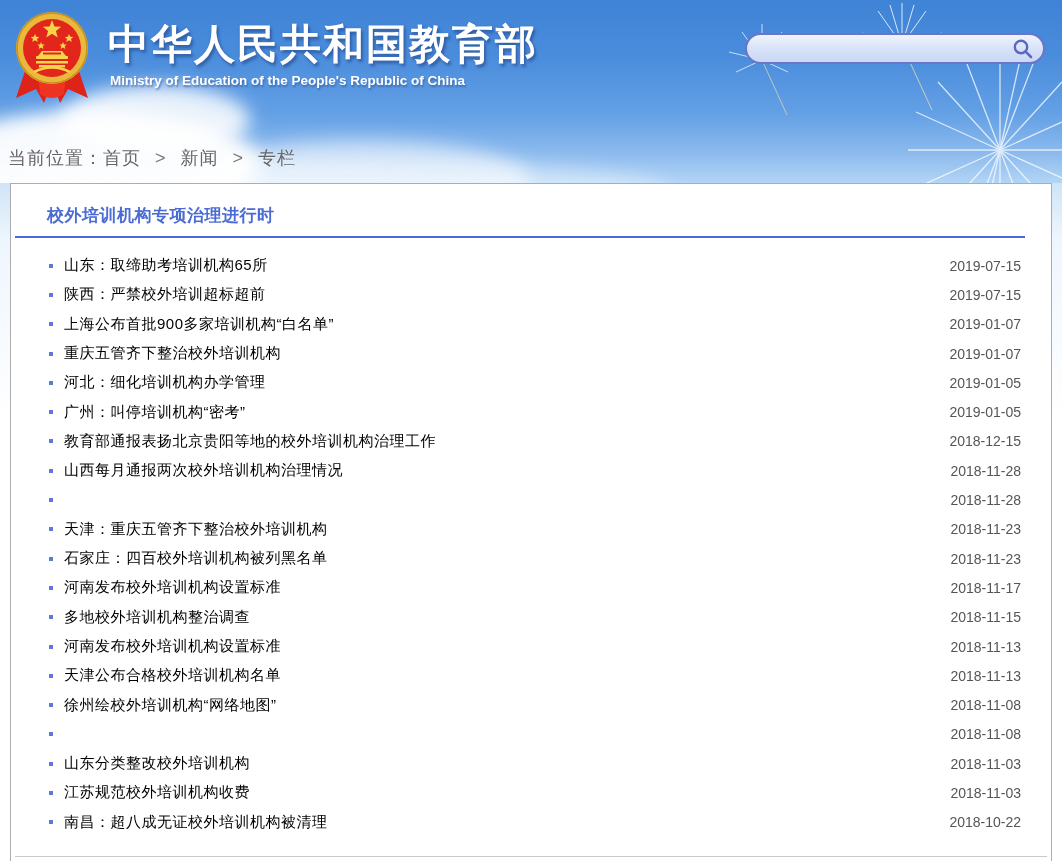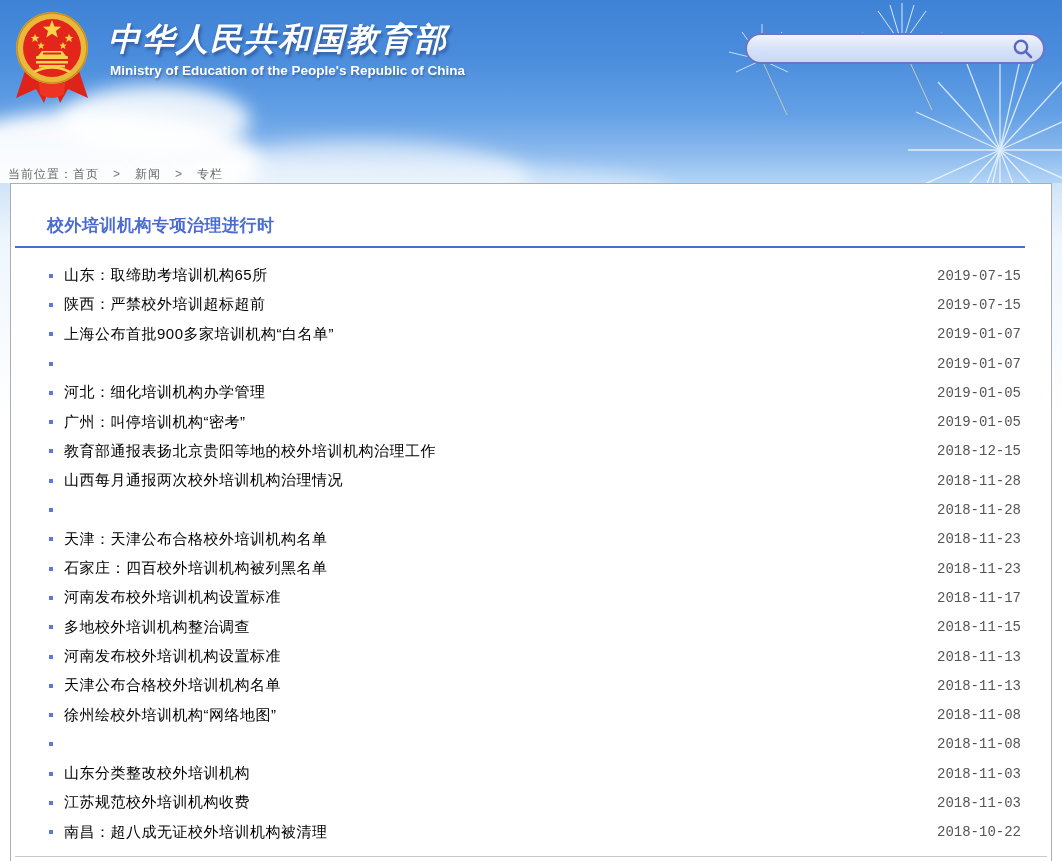--- a/index.html
+++ b/index.html
@@ -19,63 +19,62 @@
   .cloud.c1 { left:-70px; top:110px; width:330px; height:110px; opacity:.95; }
   .cloud.c2 { left:60px;  top:85px;  width:190px; height:70px;  opacity:.85; }
   .cloud.c3 { left:190px; top:140px; width:340px; height:80px;  opacity:.55; }
   .cloud.c4 { left:-30px; top:160px; width:700px; height:60px;  opacity:.40; }
   .dandelion { position:absolute; pointer-events:none; }
 
   .brand { position:absolute; left:14px; top:8px; display:flex; align-items:flex-start; cursor:pointer; }
   .emblem { width:76px; height:100px; }
   .brand-text { margin-left:18px; padding-top:14px; }
   .site-title {
-    color:#fff; font-size:32px; font-weight:bold; letter-spacing:2px; line-height:1.1;
+    color:#fff; font-size:41px; font-weight:bold; letter-spacing:2px; line-height:1.1;
     text-shadow:2px 3px 3px rgba(32,64,128,.55), 0 0 2px rgba(40,80,150,.4);
-    font-style:italic;
   }
   .site-subtitle {
     margin-top:6px; margin-left:2px; color:#fff; font-size:13.5px; font-weight:bold;
     text-shadow:1px 2px 2px rgba(32,64,128,.5);
   }
 
   .searchbox {
     position:absolute; right:17px; top:33px; width:300px; height:31px;
     border:2px solid #6a75c8; border-radius:17px;
     background:linear-gradient(180deg,#eff4fd 0%,#d6e1f8 55%,#c9d8f6 100%);
     display:flex; align-items:center; padding:0 8px 0 14px;
   }
   .searchbox input {
     flex:1; border:none; outline:none; background:transparent;
     font-size:14px; color:#334; height:100%;
   }
   .search-btn { width:24px; height:24px; border:none; background:transparent; padding:0; cursor:pointer; display:flex; align-items:center; justify-content:center; }
 
   .breadcrumb {
-    position:absolute; left:8px; bottom:0; color:#666; font-size:12px; letter-spacing:1px;
+    position:absolute; left:8px; bottom:13px; color:#666; font-size:18px; letter-spacing:1px;
     text-shadow:0 1px 0 rgba(255,255,255,.45);
   }
   .breadcrumb a { color:#666; text-decoration:none; cursor:pointer; }
   .crumb-sep { margin:0 14px; color:#777; }
 
   
   .panel {
     position:relative; margin:0 10px; width:1042px; height:700px;
     background:#fff; border:1px solid #adadad; border-bottom:none;
   }
   .section-title {
-    margin:30px 26px 0 4px; padding:0 0 9px 32px;
+    margin:20px 26px 0 4px; padding:0 0 9px 32px;
     border-bottom:2px solid #4a6bd3;
     color:#4a6bd3; font-size:17px; font-weight:bold; letter-spacing:.5px;
   }
   .article-list { margin:13px 30px 0 38px; }
   .row { display:flex; align-items:center; height:29.3px; }
   .bullet { width:4px; height:4px; background:#5a79d8; margin-right:11px; flex:none; }
   .atitle { color:#000000; font-size:15px; text-decoration:none; cursor:pointer; letter-spacing:.5px; }
-  .adate { margin-left:auto; color:#555; font-size:14px; font-family:Liberation Mono, monospace; }
+  .adate { margin-left:auto; color:#555; font-size:14px; font-family:Liberation Sans, sans-serif; }
   .bottom-divider { position:absolute; left:4px; right:4px; top:672px; height:1px; background:#c9c9c9; }
 </style>
 </head>
 <body>
 
 <div class="header">
   <div class="cloud c1"></div>
   <div class="cloud c2"></div>
   <div class="cloud c3"></div>
   <div class="cloud c4"></div>
@@ -190,20 +189,21 @@
         <a class="atitle">陕西：严禁校外培训超标超前</a>
         <span class="adate">2019-07-15</span>
       </div>
     <div class="row">
         <span class="bullet"></span>
         <a class="atitle">上海公布首批900多家培训机构“白名单”</a>
         <span class="adate">2019-01-07</span>
       </div>
     <div class="row">
         <span class="bullet"></span>
+        <a class="atitle">重庆五管齐下整治校外培训机构</a>
         <span class="adate">2019-01-07</span>
       </div>
     <div class="row">
         <span class="bullet"></span>
         <a class="atitle">河北：细化培训机构办学管理</a>
         <span class="adate">2019-01-05</span>
       </div>
     <div class="row">
         <span class="bullet"></span>
         <a class="atitle">广州：叫停培训机构“密考”</a>
@@ -218,21 +218,21 @@
         <span class="bullet"></span>
         <a class="atitle">山西每月通报两次校外培训机构治理情况</a>
         <span class="adate">2018-11-28</span>
       </div>
     <div class="row">
         <span class="bullet"></span>
         <span class="adate">2018-11-28</span>
       </div>
     <div class="row">
         <span class="bullet"></span>
-        <a class="atitle">天津：天津公布合格校外培训机构名单</a>
+        <a class="atitle">天津：重庆五管齐下整治校外培训机构</a>
         <span class="adate">2018-11-23</span>
       </div>
     <div class="row">
         <span class="bullet"></span>
         <a class="atitle">石家庄：四百校外培训机构被列黑名单</a>
         <span class="adate">2018-11-23</span>
       </div>
     <div class="row">
         <span class="bullet"></span>
         <a class="atitle">河南发布校外培训机构设置标准</a>

